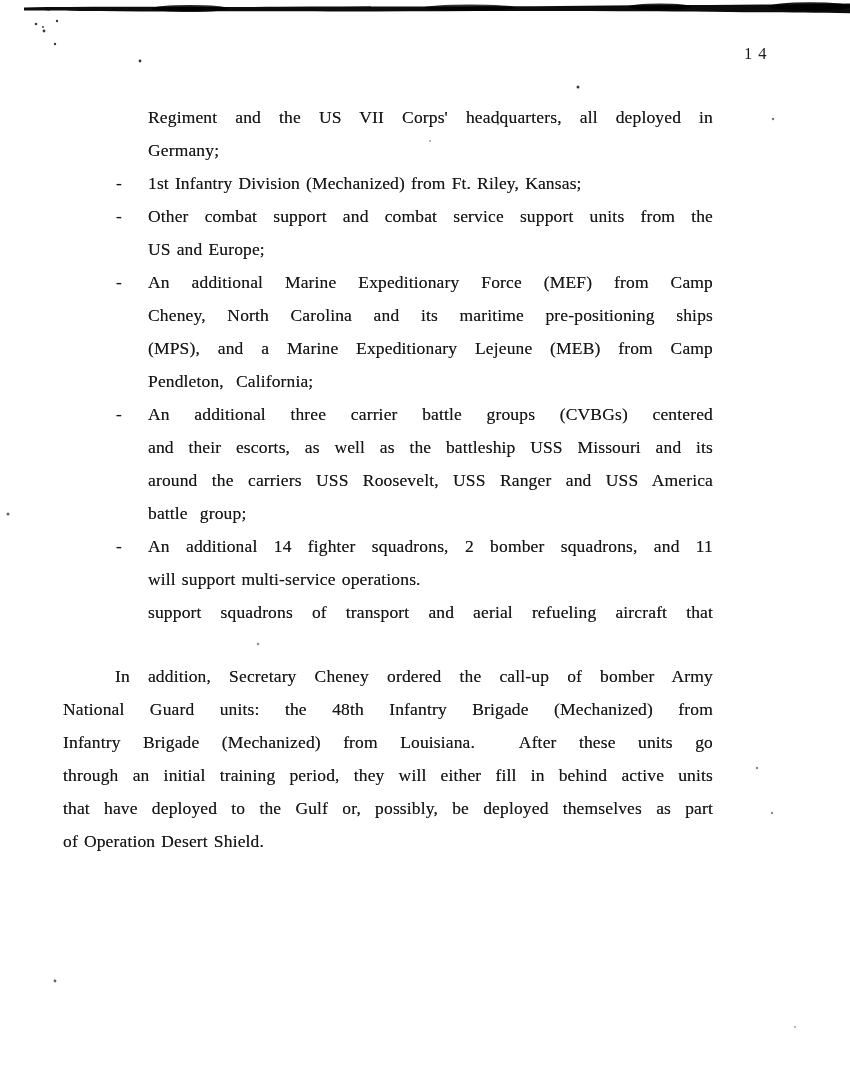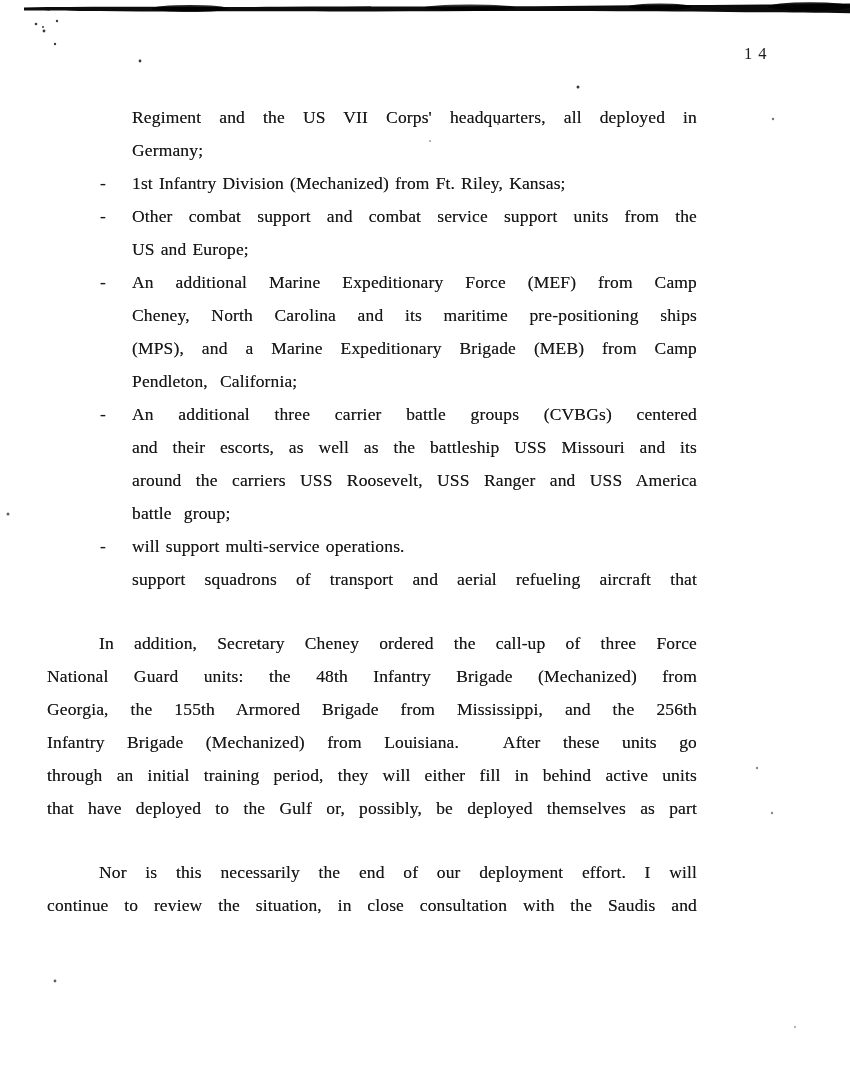--- a/index.html
+++ b/index.html
@@ -11,21 +11,21 @@
     font-family:"Liberation Serif","DejaVu Serif",serif;
     color:#171717;
   }
   .scan-artifacts{position:absolute;left:0;top:0;pointer-events:none;}
   .page-number{
     position:absolute;left:744px;top:44px;
     font-size:16.5px;letter-spacing:6px;
     color:#1b1b1b;
   }
   .content{
-    position:absolute;left:47px;top:101px;width:650px;
+    position:absolute;left:63px;top:101px;width:650px;
     font-size:17.5px;line-height:33px;
     word-spacing:1.5px;letter-spacing:0.15px;
     text-shadow:0 0 0.4px rgba(10,10,10,0.6);
   }
   .block{position:relative;}
   .block.bullet,.block.hang{padding-left:85px;}
   .block.para{margin-top:31px;}
   .marker{position:absolute;left:53px;top:0;line-height:33px;}
   .line{text-align:justify;text-align-last:justify;}
   .line.no-just{text-align:center;text-align-last:left;}
@@ -77,42 +77,39 @@
       </div>
       <div class="block bullet">
         <span class="marker">-</span>
         <div class="line first">Other combat support and combat service support units from the</div>
         <div class="line no-just">US and Europe;</div>
       </div>
       <div class="block bullet">
         <span class="marker">-</span>
         <div class="line first">An additional Marine Expeditionary Force (MEF) from Camp</div>
         <div class="line">Cheney, North Carolina and its maritime pre-positioning ships</div>
-        <div class="line">(MPS), and a Marine Expeditionary Brigade (MEB) from Camp</div>
+        <div class="line">(MPS), and a Marine Expeditionary Lejeune (MEB) from Camp</div>
         <div class="line no-just">Pendleton,&nbsp; California;</div>
       </div>
       <div class="block bullet">
         <span class="marker">-</span>
         <div class="line first">An additional three carrier battle groups (CVBGs) centered</div>
         <div class="line">and their escorts, as well as the battleship USS Missouri and its</div>
         <div class="line">around the carriers USS Roosevelt, USS Ranger and USS America</div>
         <div class="line no-just">battle&nbsp; group;</div>
       </div>
       <div class="block bullet">
         <span class="marker">-</span>
+        <div class="line first">An additional 14 fighter squadrons, 2 bomber squadrons, and 11</div>
         <div class="line no-just">will support multi-service operations.</div>
         <div class="line">support squadrons of transport and aerial refueling aircraft that</div>
       </div>
       <div class="block para">
-        <div class="line first">In addition, Secretary Cheney ordered the call-up of three Force</div>
+        <div class="line first">In addition, Secretary Cheney ordered the call-up of bomber Army</div>
         <div class="line">National Guard units: the 48th Infantry Brigade (Mechanized) from</div>
-        <div class="line">Georgia, the 155th Armored Brigade from Mississippi, and the 256th</div>
         <div class="line">Infantry Brigade (Mechanized) from Louisiana.&nbsp; After these units go</div>
         <div class="line">through an initial training period, they will either fill in behind active units</div>
         <div class="line">that have deployed to the Gulf or, possibly, be deployed themselves as part</div>
-      </div>
-      <div class="block para">
-        <div class="line first">Nor is this necessarily the end of our deployment effort. I will</div>
-        <div class="line">continue to review the situation, in close consultation with the Saudis and</div>
+        <div class="line no-just">of Operation Desert Shield.</div>
       </div>
     </div>
 
 </div>
 
 </body></html>

